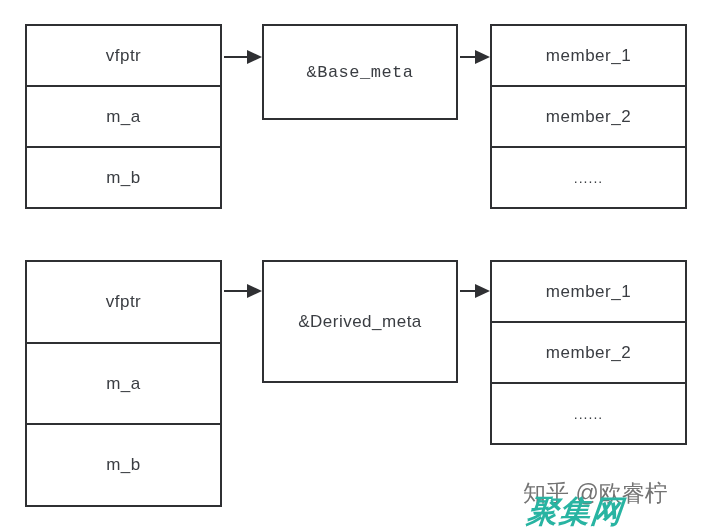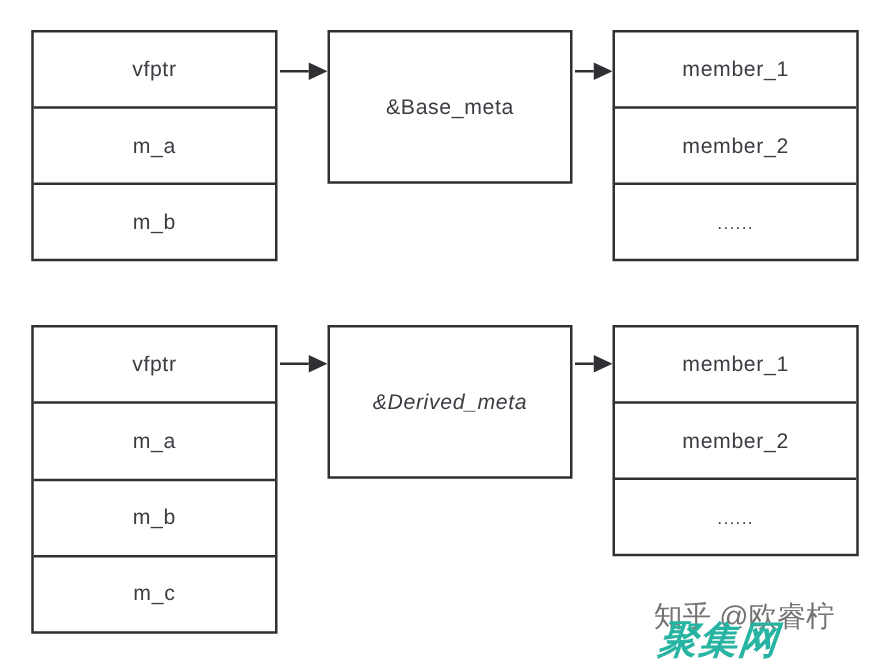--- a/index.html
+++ b/index.html
@@ -88,48 +88,47 @@
     <div class="cell">vfptr</div>
     <div class="cell">m_a</div>
     <div class="cell">m_b</div>
   </div>
 
   <div class="arrow" style="left:224px; top:50px; width:38px;">
     <div class="shaft"></div>
     <div class="head"></div>
   </div>
 
-  <div class="box" style="left:262px; top:24px; width:196px; height:123px;">
+  <div class="box" style="left:262px; top:24px; width:196px; height:96px;font-family:Liberation Mono, monospace;">
     <div class="cell">&amp;Base_meta</div>
   </div>
 
   <div class="arrow" style="left:460px; top:50px; width:30px;">
     <div class="shaft"></div>
     <div class="head"></div>
   </div>
 
   <div class="box" style="left:490px; top:24px; width:197px; height:185px;">
     <div class="cell">member_1</div>
     <div class="cell">member_2</div>
     <div class="cell dots">......</div>
   </div>
 
   <div class="box" style="left:25px; top:260px; width:197px; height:247px;">
     <div class="cell">vfptr</div>
     <div class="cell">m_a</div>
     <div class="cell">m_b</div>
-    <div class="cell">m_c</div>
   </div>
 
   <div class="arrow" style="left:224px; top:284px; width:38px;">
     <div class="shaft"></div>
     <div class="head"></div>
   </div>
 
-  <div class="box" style="left:262px; top:260px; width:196px; height:123px;font-style:italic;">
+  <div class="box" style="left:262px; top:260px; width:196px; height:123px;">
     <div class="cell">&amp;Derived_meta</div>
   </div>
 
   <div class="arrow" style="left:460px; top:284px; width:30px;">
     <div class="shaft"></div>
     <div class="head"></div>
   </div>
 
   <div class="box" style="left:490px; top:260px; width:197px; height:185px;">
     <div class="cell">member_1</div>

